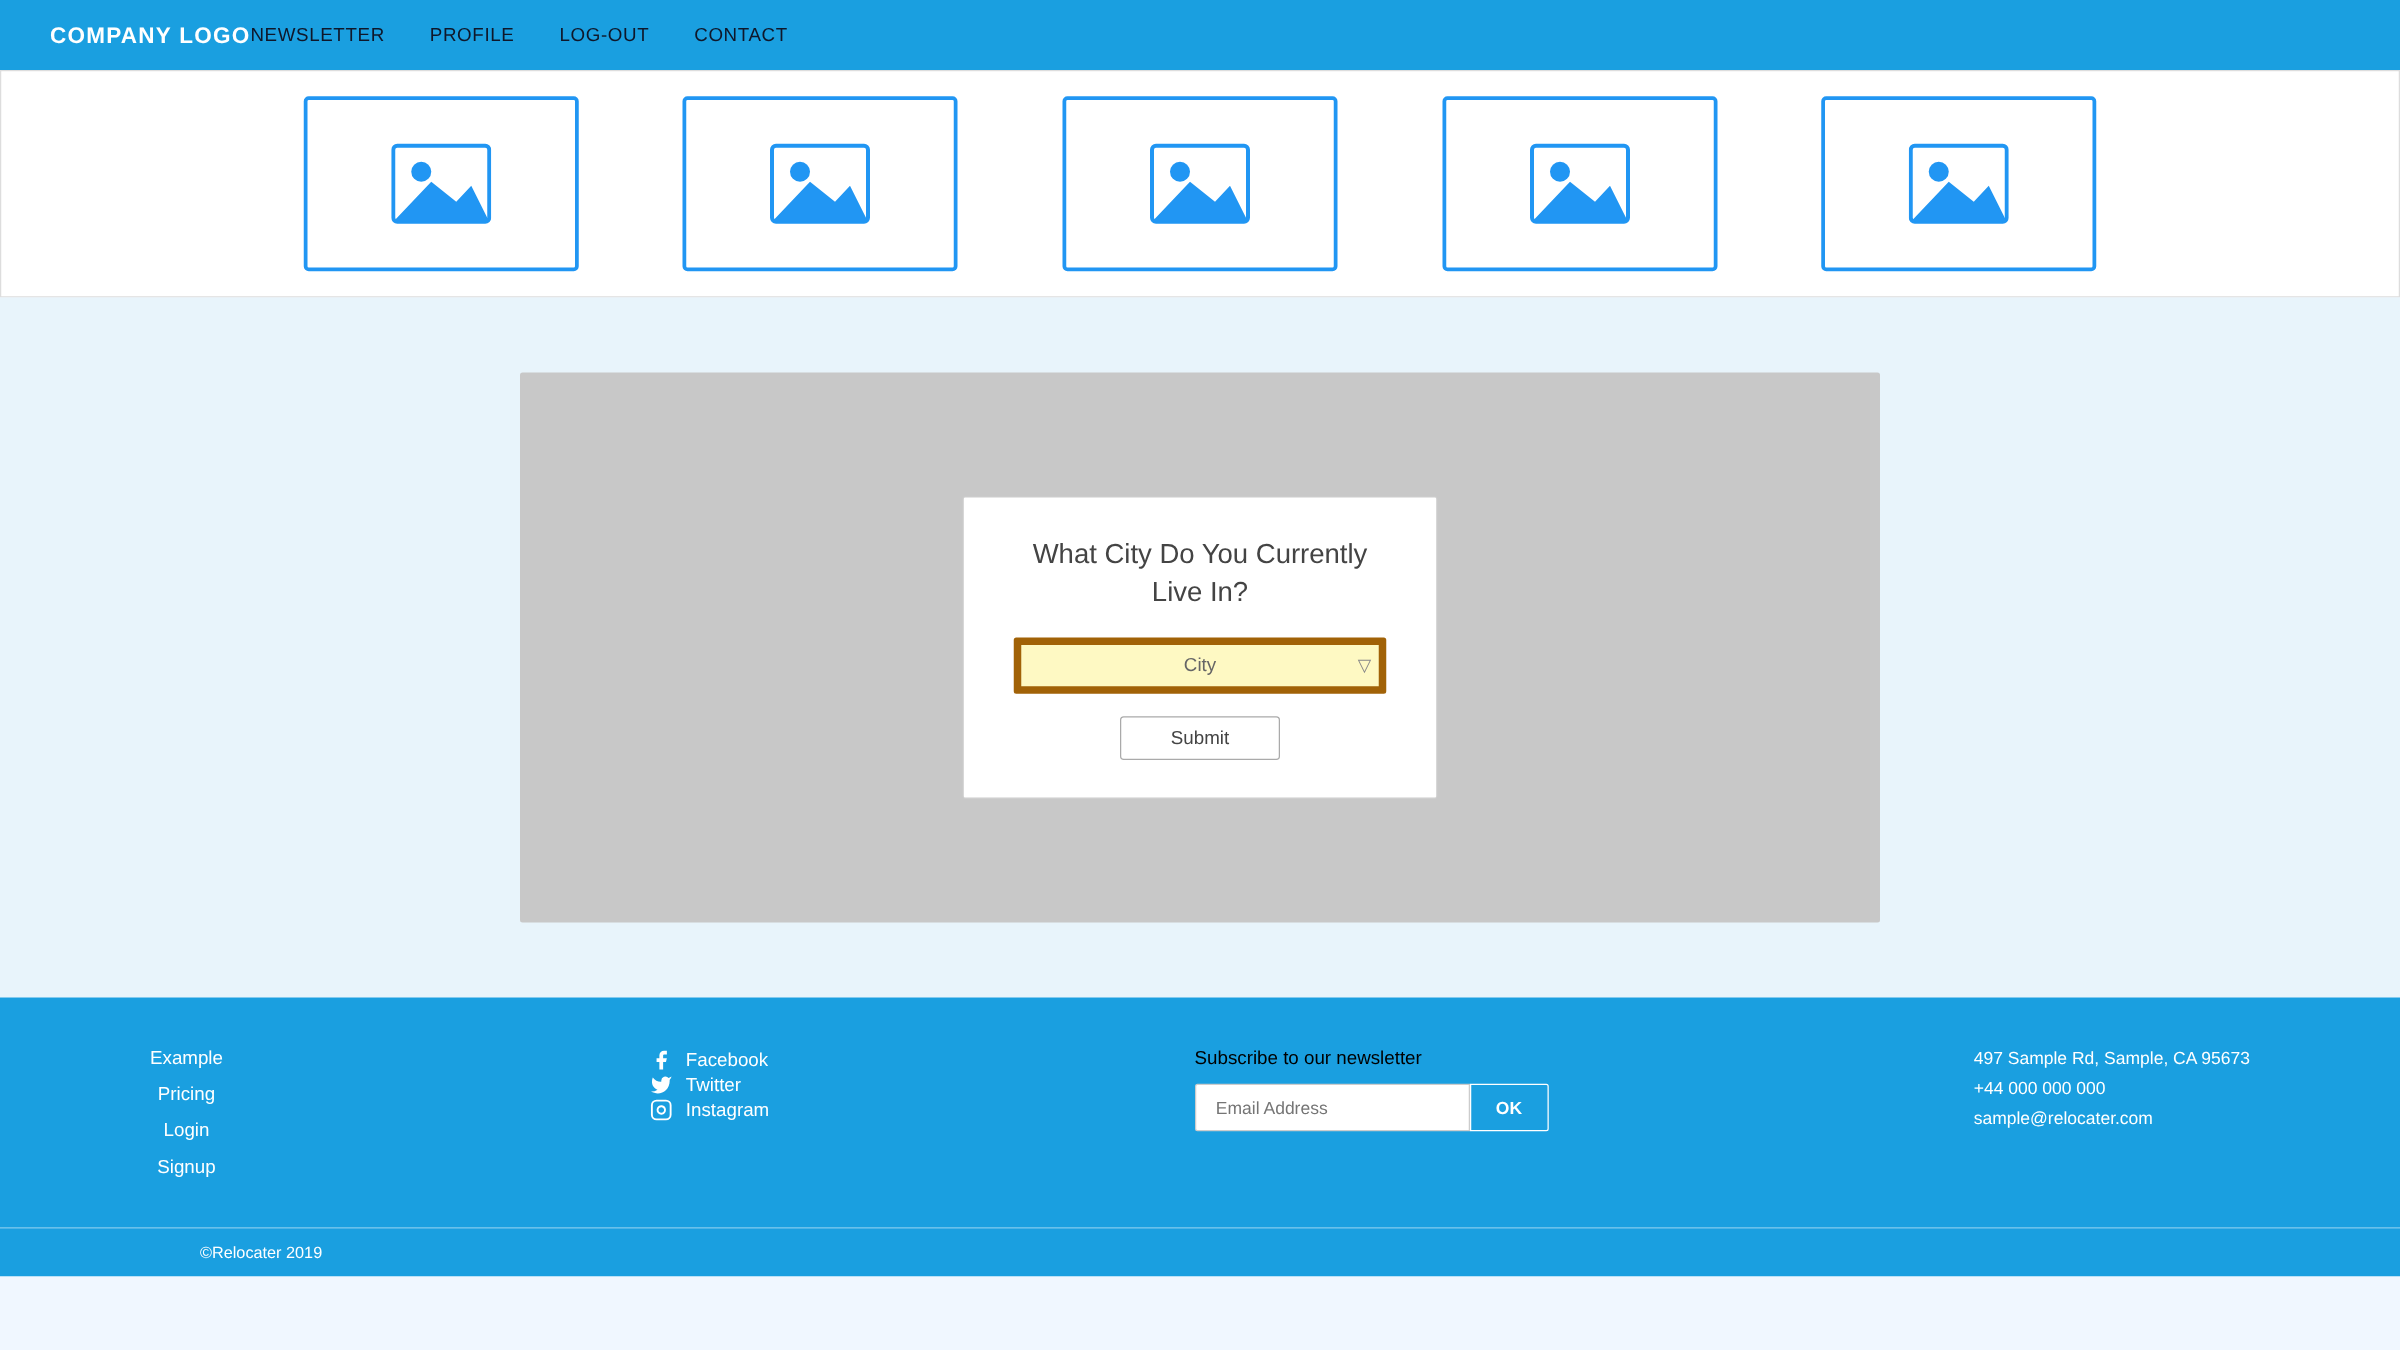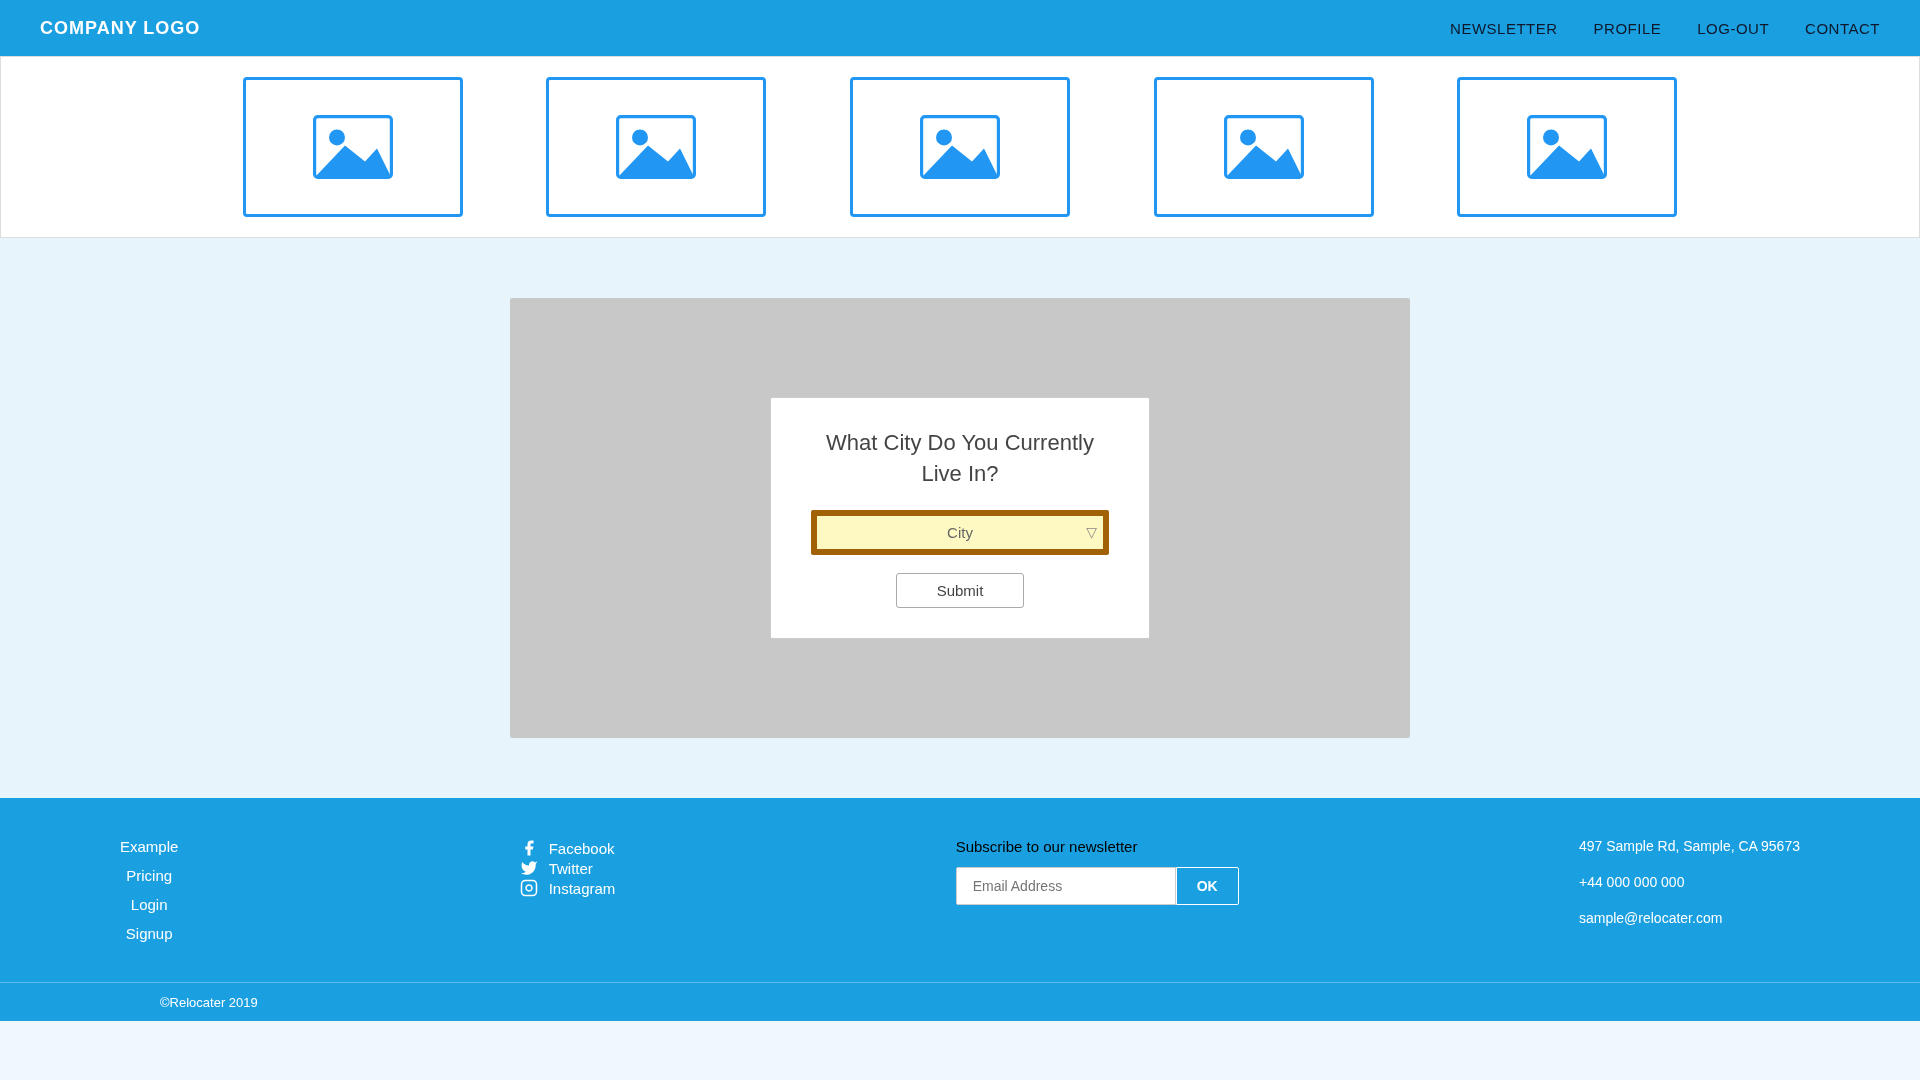--- a/index.html
+++ b/index.html
@@ -15,21 +15,21 @@
       width: 1920px;
       overflow-x: hidden;
     }
 
     
     .header {
       background: #1a9fe0;
       height: 56px;
       display: flex;
       align-items: center;
-      justify-content: space-between;
+      justify-content: flex-start;
       padding: 0 40px;
       width: 100%;
     }
 
     .logo {
       color: white;
       font-size: 18px;
       font-weight: bold;
       letter-spacing: 1px;
     }
@@ -82,21 +82,21 @@
       background: #e8f4fb;
       display: flex;
       justify-content: center;
       align-items: center;
       padding: 60px 20px;
       min-height: 480px;
     }
 
     .card-container {
       background: #c8c8c8;
-      width: 900px;
+      width: 1088px;
       min-height: 440px;
       display: flex;
       align-items: center;
       justify-content: center;
       border-radius: 2px;
     }
 
     .form-card {
       background: white;
       border: 1px solid #ccc;
@@ -236,21 +236,21 @@
       border-radius: 0 2px 2px 0;
       color: white;
       font-size: 14px;
       cursor: pointer;
       font-weight: bold;
     }
 
     .contact-info {
       display: flex;
       flex-direction: column;
-      gap: 20px;
+      gap: 8px;
       color: white;
       font-size: 14px;
     }
 
     .footer-bottom {
       padding: 10px 120px;
       background: #1a9fe0;
       border-top: 1px solid rgba(255,255,255,0.3);
     }
 

